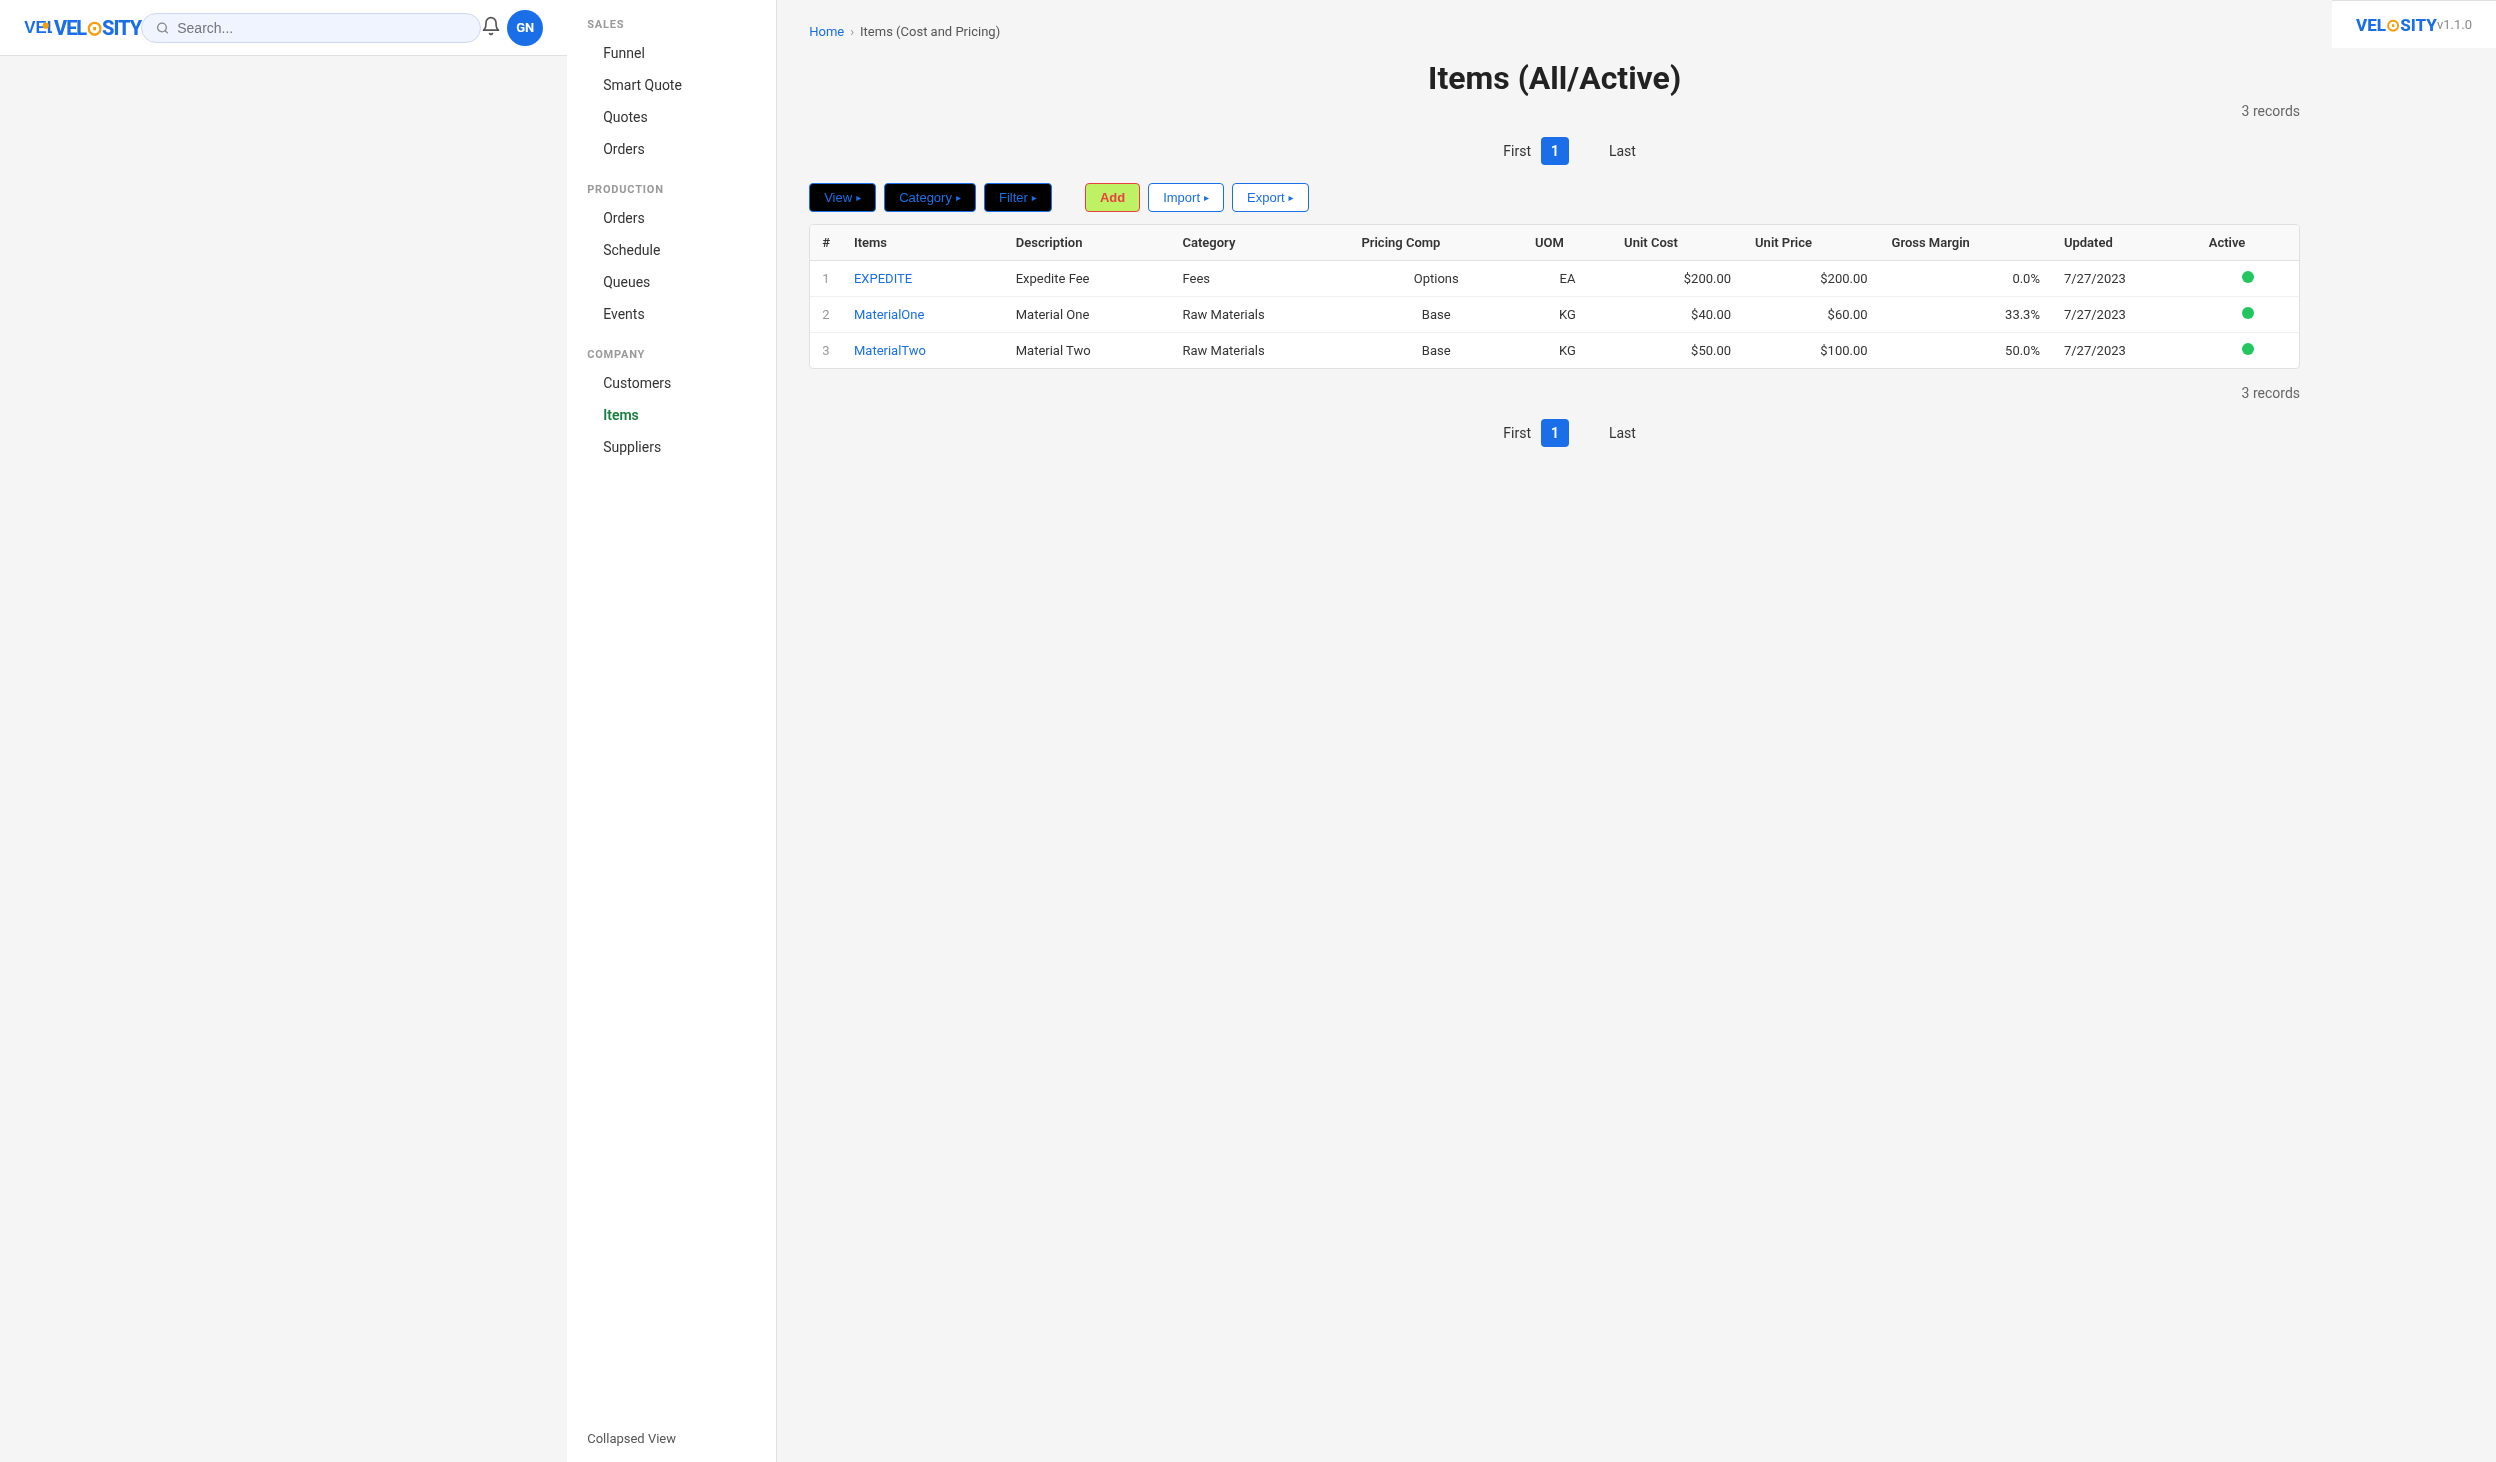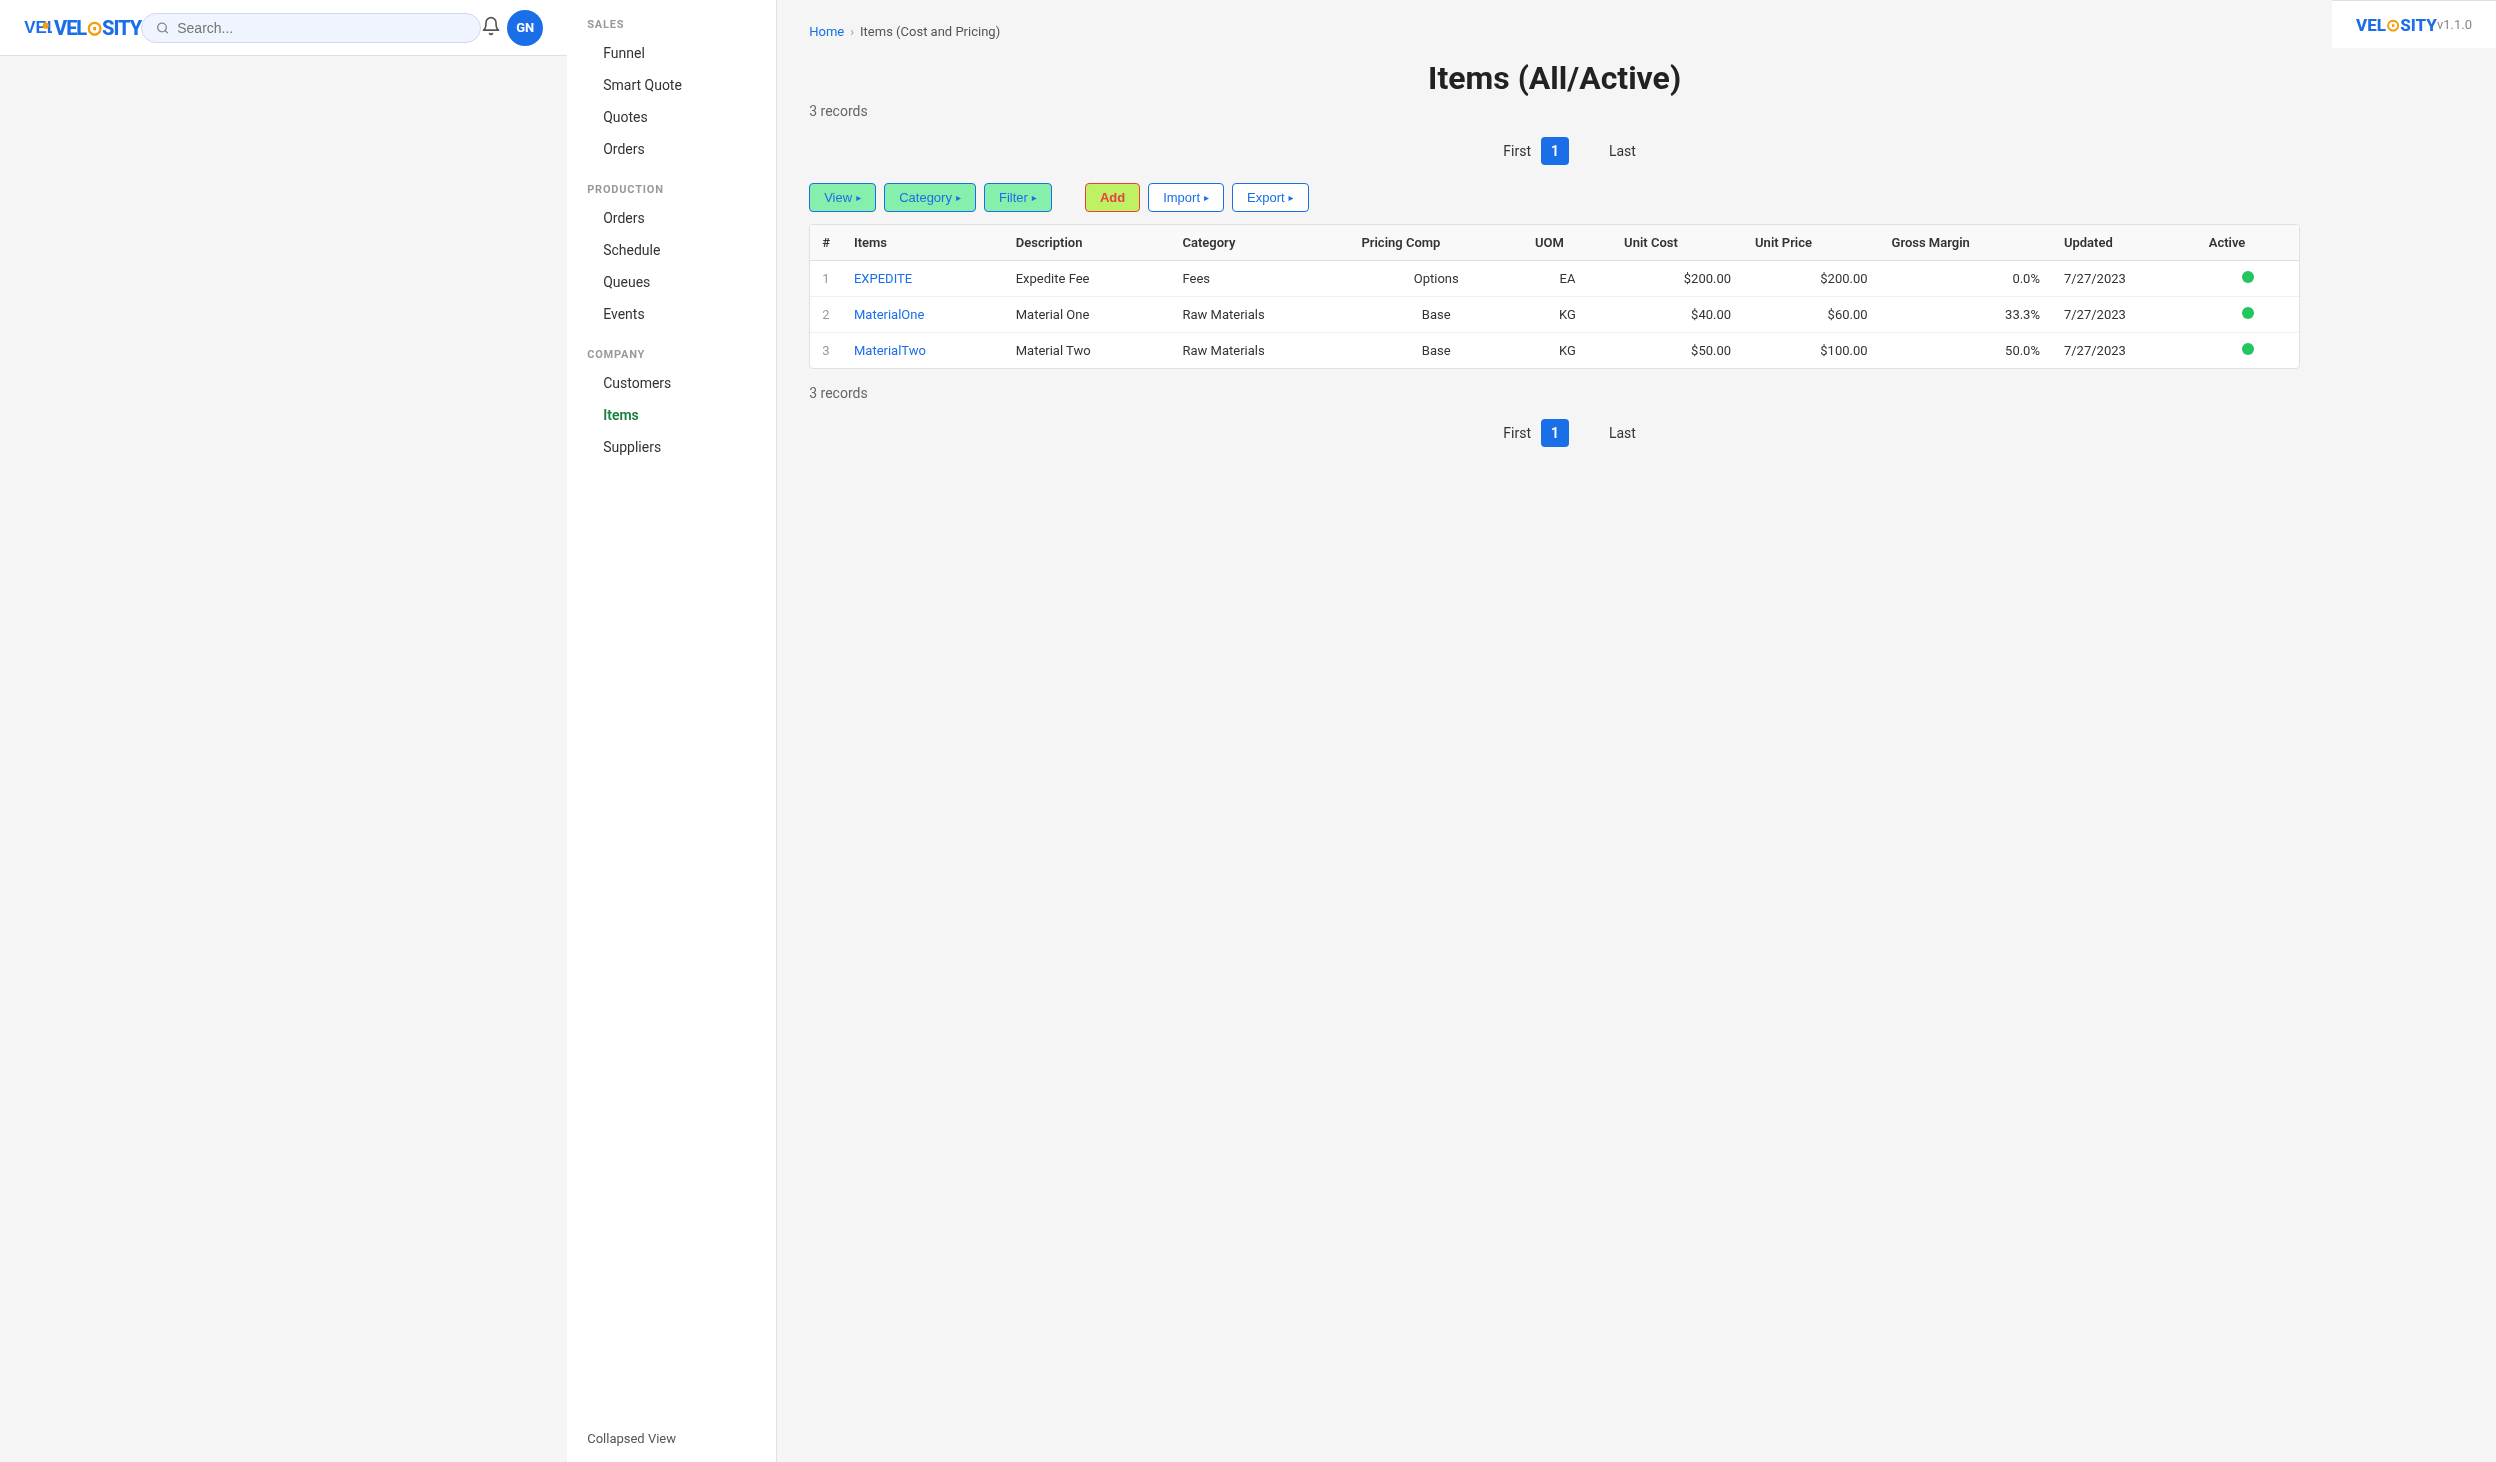--- a/index.html
+++ b/index.html
@@ -27,31 +27,31 @@
     .sidebar-item { padding: 8px 20px 8px 36px; color: #333; cursor: pointer; font-size: 14px; }
     .sidebar-item.active { color: #15803d; font-weight: 600; }
     .sidebar-footer { margin-top: auto; padding: 16px 20px; }
     .collapsed-view { font-size: 13px; color: #555; cursor: pointer; }
 
     
     .breadcrumb { font-size: 13px; color: #555; margin-bottom: 20px; display: flex; align-items: center; gap: 6px; }
     .breadcrumb a { color: #1a6fe8; text-decoration: none; cursor: pointer; }
     .breadcrumb-sep { color: #999; }
     .page-title { text-align: center; font-size: 32px; font-weight: 700; color: #222; margin-bottom: 6px; }
-    .records-count { text-align: left; color: #666; font-size: 14px; margin-bottom: 18px; }
+    .records-count { text-align: right; color: #666; font-size: 14px; margin-bottom: 18px; }
 
     
     .pagination { display: flex; align-items: center; justify-content: center; gap: 10px; margin-bottom: 18px; }
     .pagination span { font-size: 14px; color: #333; cursor: pointer; padding-left: 30px; }
     .pagination .page-num { background: #1a6fe8; color: #fff; border-radius: 4px; width: 28px; height: 28px; display: flex; align-items: center; justify-content: center; font-size: 14px; font-weight: 600; cursor: pointer; }
 
     
     .toolbar { display: flex; gap: 8px; margin-bottom: 12px; }
     .btn { padding: 6px 14px; border-radius: 4px; border: 1px solid; font-size: 13px; cursor: pointer; display: flex; align-items: center; gap: 4px; }
-    .btn-default { border-color: #1a6fe8; color: #1a6fe8; background: #86efac; }
+    .btn-default { border-color: #1a6fe8; color: #1a6fe8; background: #000000; }
     .btn-add { border-color: #e84040; color: #e84040; background: #bef264; font-weight: 700; margin-left: 25px; }
     .btn-import { border-color: #1a6fe8; color: #1a6fe8; background: #fff; }
     .btn-export { border-color: #1a6fe8; color: #1a6fe8; background: #fff; }
     .caret { font-size: 10px; }
 
     
     .table-wrap { background: #fff; border: 1px solid #e0e0e0; border-radius: 4px; overflow: hidden; }
     table { width: 100%; border-collapse: collapse; }
     thead tr { background: #f9f9f9; }
     thead th { padding: 10px 12px; text-align: left; font-weight: 600; font-size: 13px; color: #333; border-bottom: 1px solid #e0e0e0; white-space: nowrap; }

